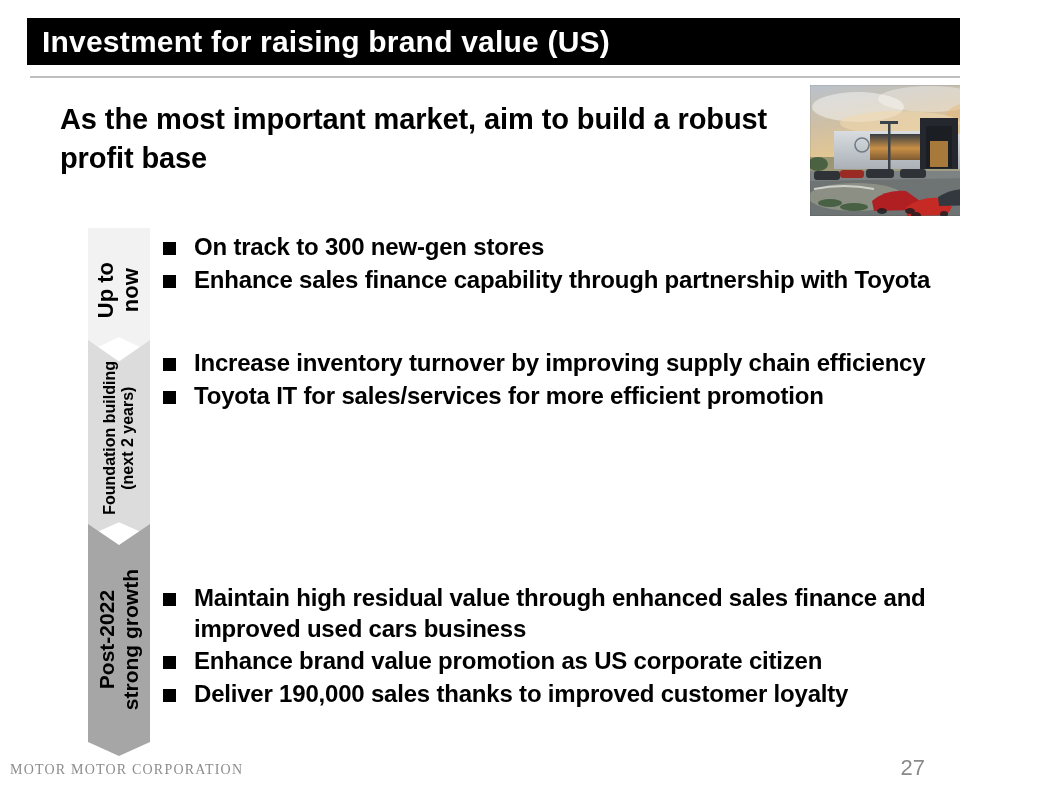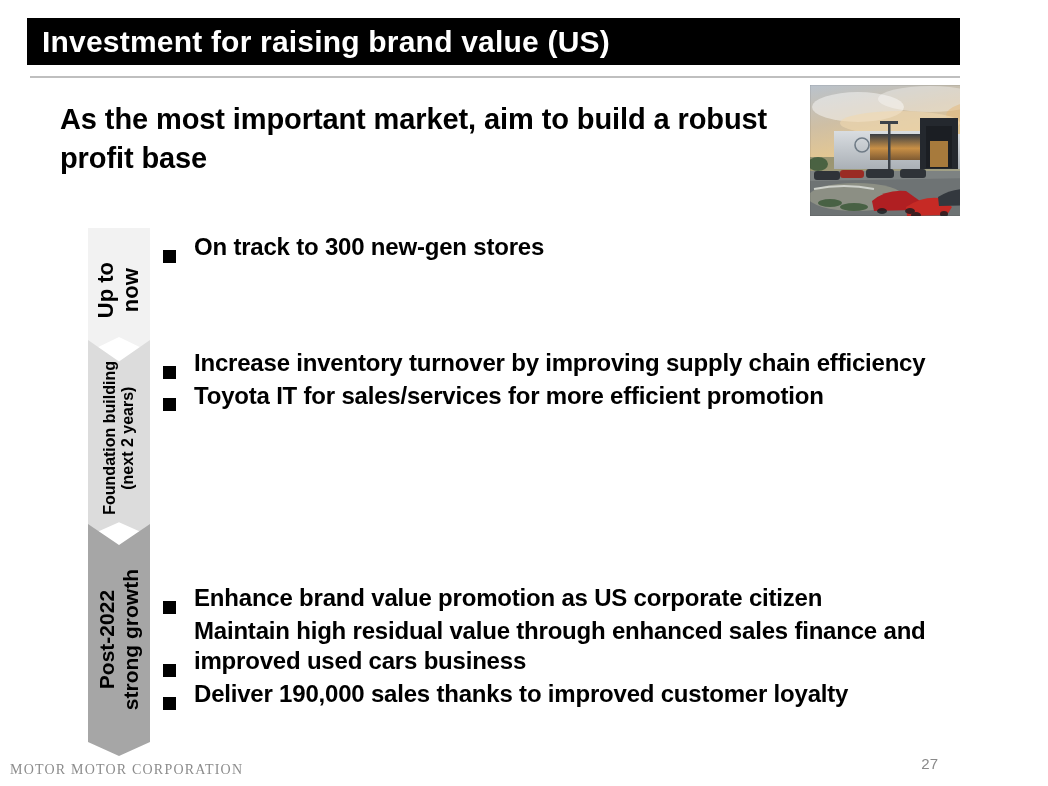--- a/index.html
+++ b/index.html
@@ -125,21 +125,21 @@
     position: absolute;
     left: 163px;
     width: 872px;
   }
   #group-1 { top: 232px; }
   #group-2 { top: 348px; }
   #group-3 { top: 583px; }
 
   .bullet-item {
     display: flex;
-    align-items: flex-end;
+    align-items: flex-start;
     margin-bottom: 2px;
   }
   .bullet-marker {
     flex: 0 0 auto;
     width: 13px;
     height: 13px;
     background: #000000;
     margin-top: 10px;
     margin-right: 18px;
   }
@@ -157,23 +157,23 @@
     position: absolute;
     left: 10px;
     top: 762px;
     font-size: 14px;
     color: #8c8c8c;
     letter-spacing: 1.2px;
     font-family: "Liberation Serif", serif;
   }
   #page-number {
     position: absolute;
-    right: 22px;
+    right: 35px;
     top: 755px;
-    font-size: 15px;
+    font-size: 22px;
     color: #8a8a8a;
   }
 </style>
 </head>
 <body>
 
 <div id="slide">
 
   <div id="title-bar">
     <div id="title-text">Investment for raising brand value (US)</div>
@@ -263,41 +263,45 @@
       <div class="tl-label">Post-2022
 strong growth</div>
     </div>
   </div>
 
   <div class="bullet-group" id="group-1">
     <div class="bullet-item">
       <span class="bullet-marker"></span>
       <span class="bullet-text">On track to 300 new-gen stores</span>
     </div>
+    <div class="bullet-item">
+      <span class="bullet-marker"></span>
+      <span class="bullet-text">Enhance sales finance capability through partnership with Toyota</span>
+    </div>
   </div>
 
   <div class="bullet-group" id="group-2">
     <div class="bullet-item">
       <span class="bullet-marker"></span>
       <span class="bullet-text">Increase inventory turnover by improving supply chain efficiency</span>
     </div>
     <div class="bullet-item">
       <span class="bullet-marker"></span>
       <span class="bullet-text">Toyota IT for sales/services for more efficient promotion</span>
     </div>
   </div>
 
   <div class="bullet-group" id="group-3">
     <div class="bullet-item">
       <span class="bullet-marker"></span>
+      <span class="bullet-text">Maintain high residual value through enhanced sales finance and improved used cars business</span>
+    </div>
+    <div class="bullet-item">
+      <span class="bullet-marker"></span>
       <span class="bullet-text">Enhance brand value promotion as US corporate citizen</span>
-    </div>
-    <div class="bullet-item">
-      <span class="bullet-marker"></span>
-      <span class="bullet-text">Maintain high residual value through enhanced sales finance and improved used cars business</span>
     </div>
     <div class="bullet-item">
       <span class="bullet-marker"></span>
       <span class="bullet-text">Deliver 190,000 sales thanks to improved customer loyalty</span>
     </div>
   </div>
 
   <div id="footer-logo">MOTOR MOTOR CORPORATION</div>
   <div id="page-number">27</div>
 

